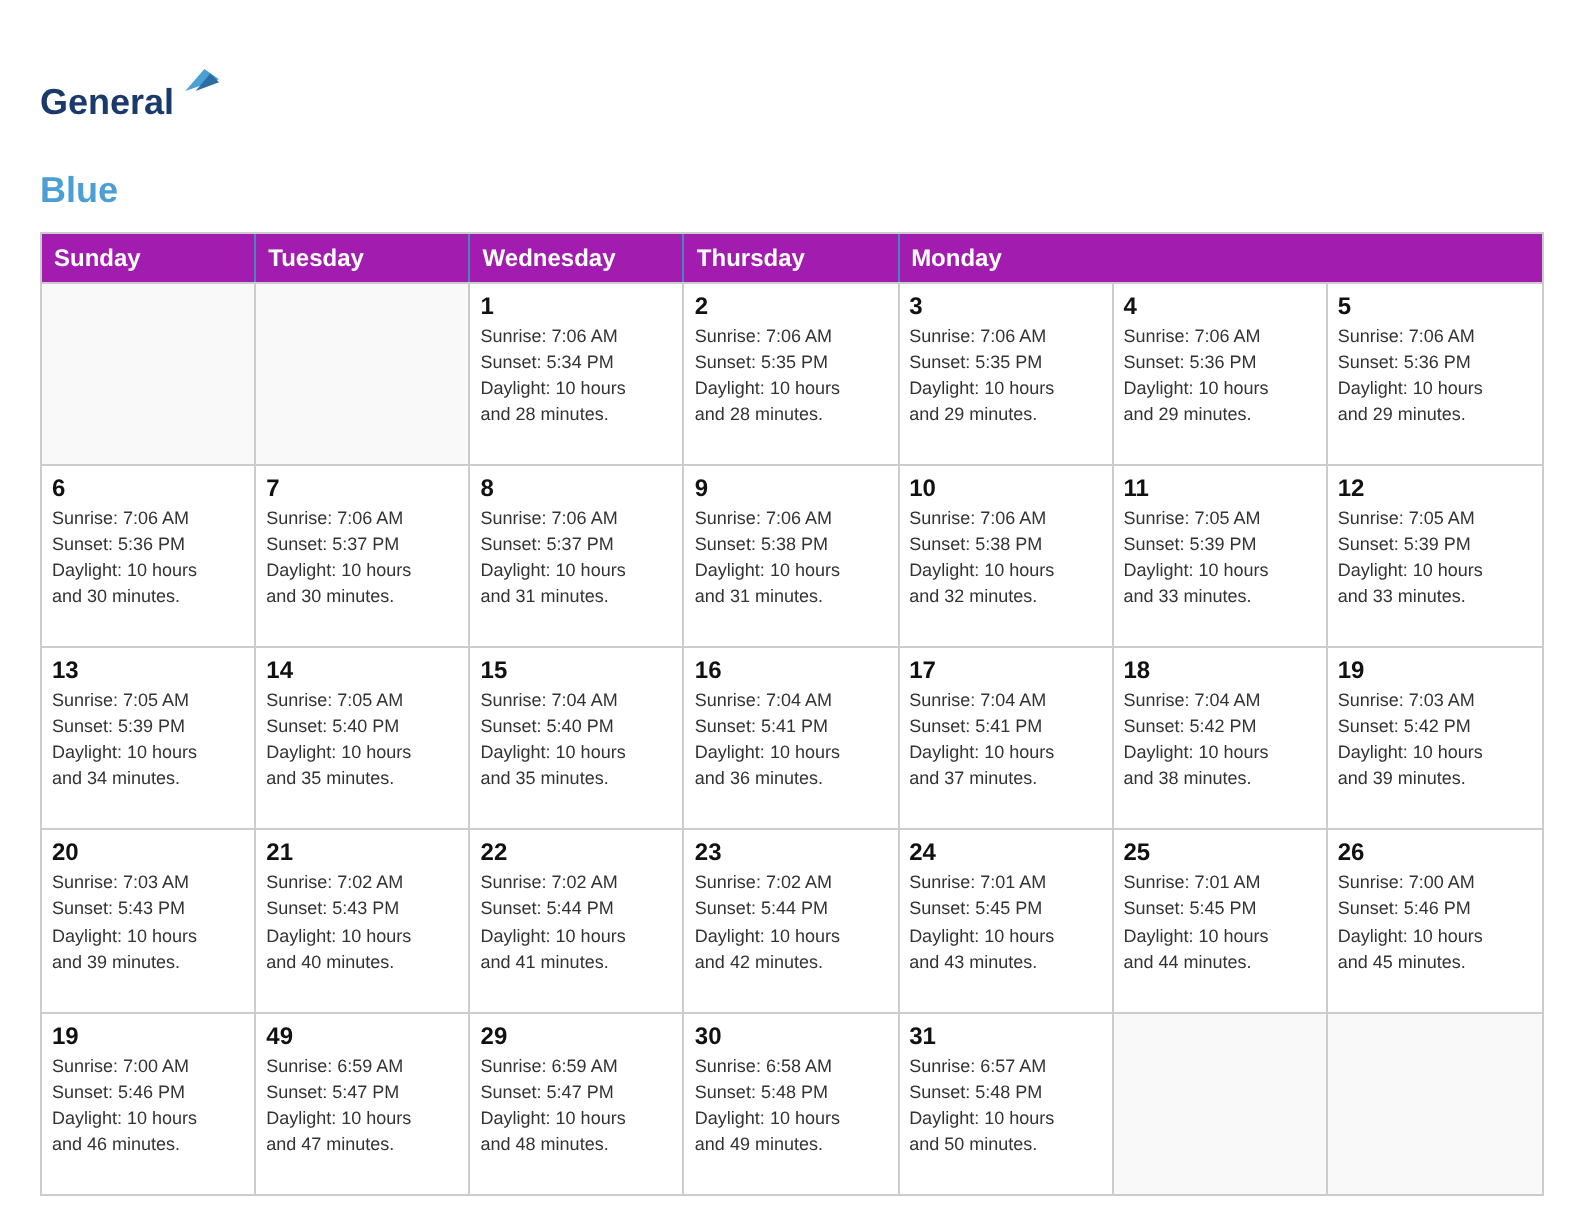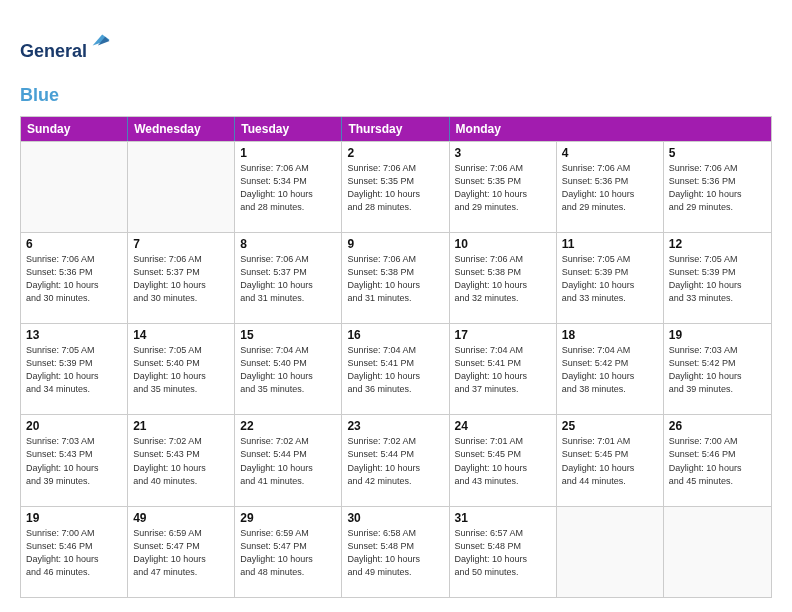--- a/index.html
+++ b/index.html
@@ -126,22 +126,22 @@
     </div>
     <div class="title-block">
       <div class="month-title"></div>
       <div class="subtitle"></div>
     </div>
   </div>
 
   <div class="calendar">
     <div class="cal-header-row">
     <div class="cal-header-cell">Sunday</div>
+        <div class="cal-header-cell">Tuesday</div>
         <div class="cal-header-cell">Wednesday</div>
-        <div class="cal-header-cell">Tuesday</div>
         <div class="cal-header-cell">Thursday</div>
         <div class="cal-header-cell">Monday</div>
       </div>
     <div class="cal-body">
     <div class="cal-week">
           <div class="cal-cell empty"></div>
           <div class="cal-cell empty"></div>
           <div class="cal-cell">
             <div class="day-num">1</div>
             <div class="day-info" style="white-space: pre-line;">Sunrise: 7:06 AM

